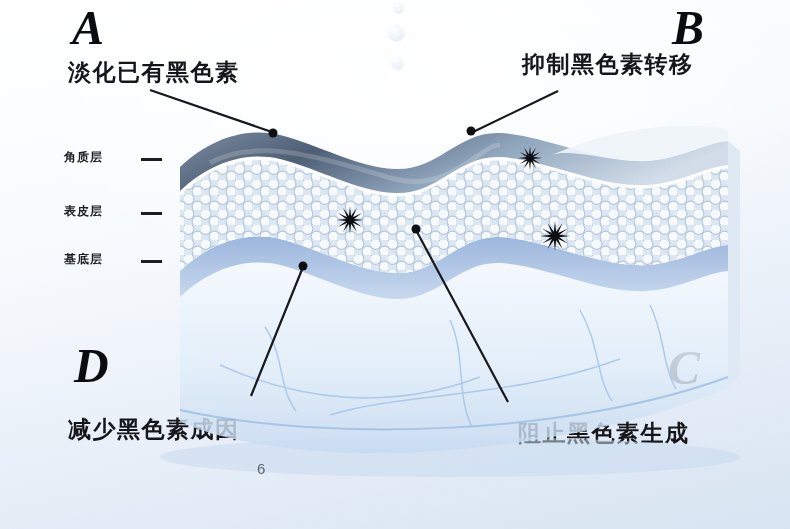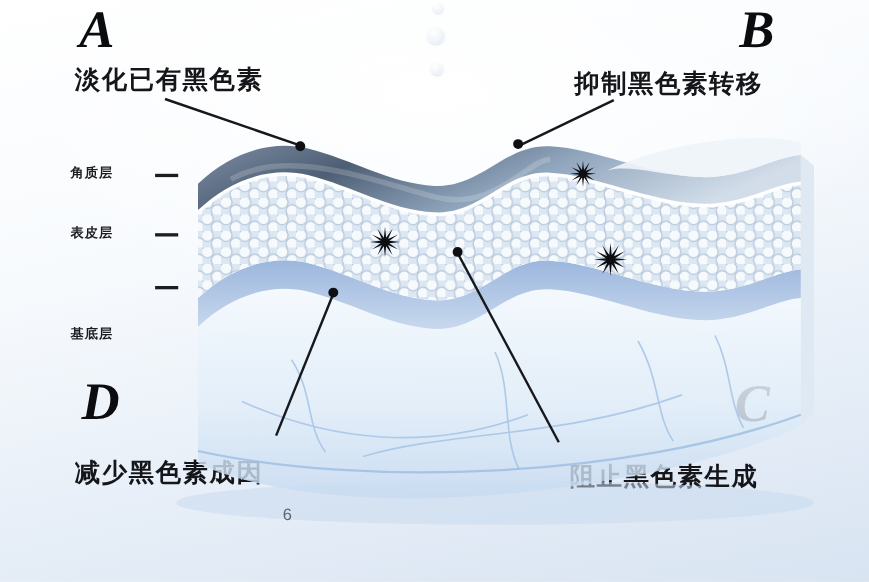--- a/index.html
+++ b/index.html
@@ -40,29 +40,29 @@
   <div class="bubble" style="left:394px;top:3px;width:9px;height:9px;"></div>
   <div class="bubble" style="left:389px;top:25px;width:15px;height:15px;"></div>
   <div class="bubble" style="left:392px;top:57px;width:11px;height:11px;"></div>
 
   <div class="letter" style="left:72px;top:4px;">A</div>
   <div class="letter" style="left:672px;top:4px;">B</div>
   <div class="letter" style="left:74px;top:342px;">D</div>
   <div class="letter" style="left:668px;top:344px;">C</div>
 
   <div class="callout-label" style="left:68px;top:57px;">淡化已有黑色素</div>
-  <div class="callout-label" style="left:522px;top:61px;">抑制黑色素转移</div>
+  <div class="callout-label" style="left:522px;top:49px;">抑制黑色素转移</div>
   <div class="callout-label" style="left:68px;top:414px;">减少黑色素成因</div>
   <div class="callout-label" style="left:518px;top:418px;">阻止黑色素生成</div>
 
   <div class="layer-label" style="left:64px;top:149px;">角质层</div>
   <div class="layer-tick" style="left:141px;top:158px;"></div>
   <div class="layer-label" style="left:64px;top:203px;">表皮层</div>
   <div class="layer-tick" style="left:141px;top:212px;"></div>
-  <div class="layer-label" style="left:64px;top:251px;margin-top:44px;">基底层</div>
+  <div class="layer-label" style="left:64px;top:251px;">基底层</div>
   <div class="layer-tick" style="left:141px;top:260px;"></div>
 
   <svg class="diagram-svg" style="left:150px;top:105px;" width="600" height="380" viewBox="0 0 600 380">
     <defs>
       <linearGradient id="corneumGrad" x1="0" y1="0" x2="1" y2="0.25">
         <stop offset="0%" stop-color="#7c8da3"></stop>
         <stop offset="30%" stop-color="#4e5f75"></stop>
         <stop offset="62%" stop-color="#8fa5bc"></stop>
         <stop offset="100%" stop-color="#d2dde9"></stop>
       </linearGradient>

